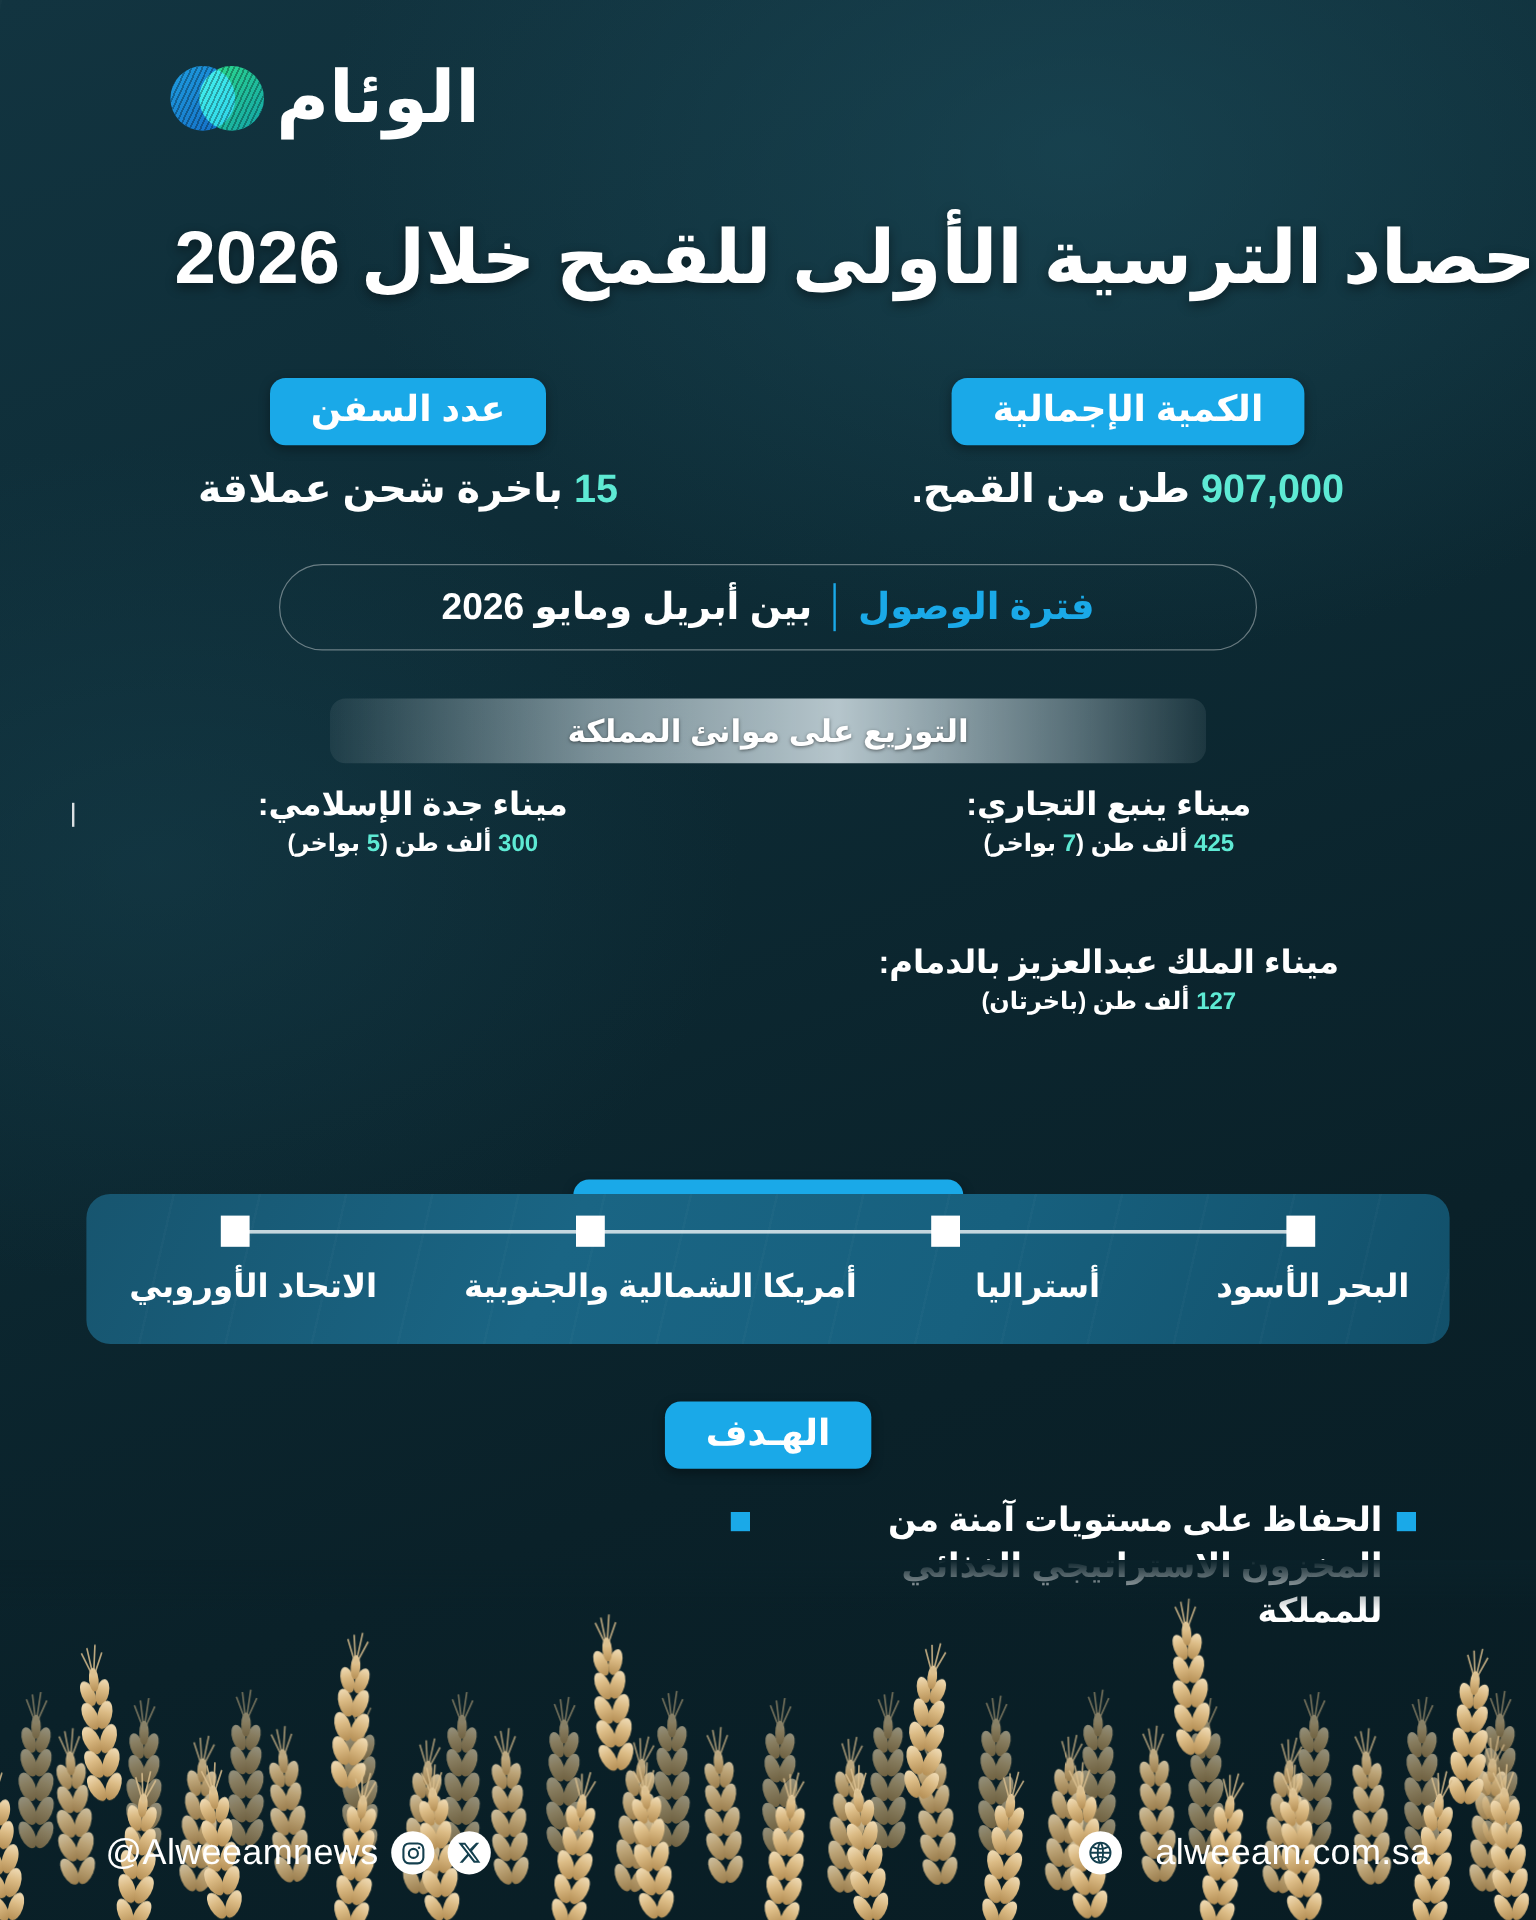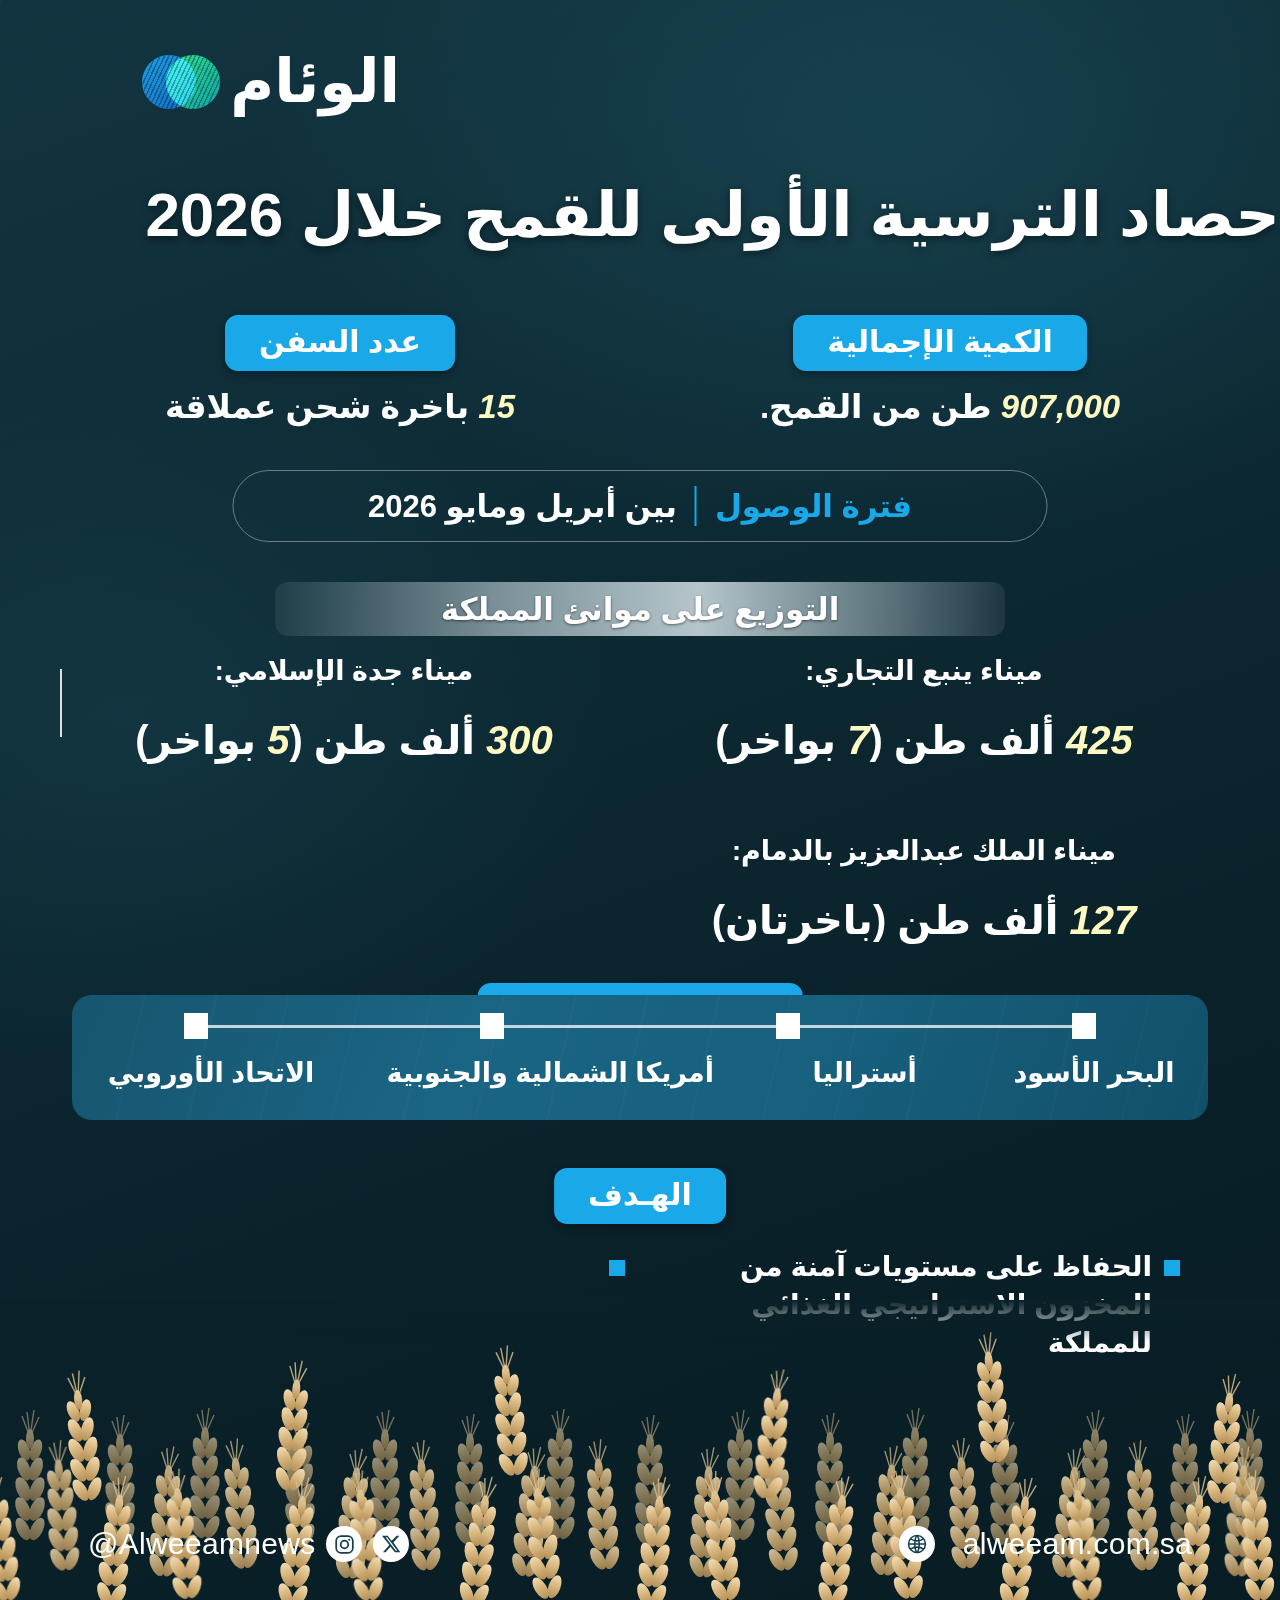--- a/index.html
+++ b/index.html
@@ -66,21 +66,21 @@
     border-radius:13px;
     letter-spacing:1px;
     box-shadow:0 3px 9px rgba(0,0,0,.35);
   }
 
   
   .stat { position:absolute; text-align:center; }
   .stat-qty { top:315px; right:90px; width:500px; }
   .stat-ships { top:315px; right:700px; width:480px; }
   .stat-line { margin-top:16px; font-size:33px; font-weight:700; color:#ffffff; letter-spacing:.5px; }
-  .hl { color:#fef9c3; font-weight:700;font-style:italic; }
+  .hl { color:#5eead4; font-weight:700; }
 
   
   .arrival {
     position:absolute; top:470px; left:50%; transform:translateX(-50%);
     width:815px; height:72px;
     border:1.5px solid rgba(255,255,255,.38);
     border-radius:36px;
     display:flex; align-items:center; justify-content:center; gap:18px;
     font-size:31px; font-weight:700;
   }
@@ -88,33 +88,33 @@
   .arrival .sep { width:2px; height:40px; background:#1aa9e8; }
   .arrival .val { color:#ffffff; letter-spacing:.5px; }
 
   
   .dist-banner {
     position:absolute; top:582px; left:50%; transform:translateX(-50%);
     width:730px; height:54px; border-radius:13px;
     background:linear-gradient(90deg, rgba(120,140,148,.15) 0%, rgba(168,186,193,.70) 30%, rgba(196,211,217,.92) 58%, rgba(150,170,178,.55) 85%, rgba(110,130,138,.18) 100%);
     display:flex; align-items:center; justify-content:center;
   }
-  .dist-banner span { font-size:31px; font-weight:700; color:#ffffff; letter-spacing:1px; text-shadow:0 1px 3px rgba(0,0,0,.5); }
+  .dist-banner span { font-size:26px; font-weight:700; color:#ffffff; letter-spacing:1px; text-shadow:0 1px 3px rgba(0,0,0,.5); }
 
   
   .ports { position:absolute; top:655px; left:60px; right:60px; }
   .ports-row { display:flex; }
   .port {
     width:50%; padding:0 40px 0 28px; text-align:center; position:relative;
   }
   .port.with-div::after {
     content:""; position:absolute; left:0; top:14px; bottom:26px; width:2px; background:rgba(255,255,255,.85);
   }
   .port-name { font-size:27px; font-weight:700; color:#ffffff; letter-spacing:.3px; }
-  .port-val  { font-size:40px; font-weight:700; color:#ffffff; margin-top:30px; letter-spacing:1px; }
+  .port-val  { font-size:20px; font-weight:700; color:#ffffff; margin-top:4px; letter-spacing:1px; }
   .ports-row + .ports-row { margin-top:72px; }
 
   
   .origins-pill { position:absolute; top:983px; left:50%; transform:translateX(-50%); }
   .origins-band {
     position:absolute; top:995px; left:72px; right:72px; height:125px;
     border-radius:20px;
     background:linear-gradient(115deg, #17556f 0%, #1a6584 35%, #17607e 65%, #12506a 100%);
     overflow:hidden;
   }

